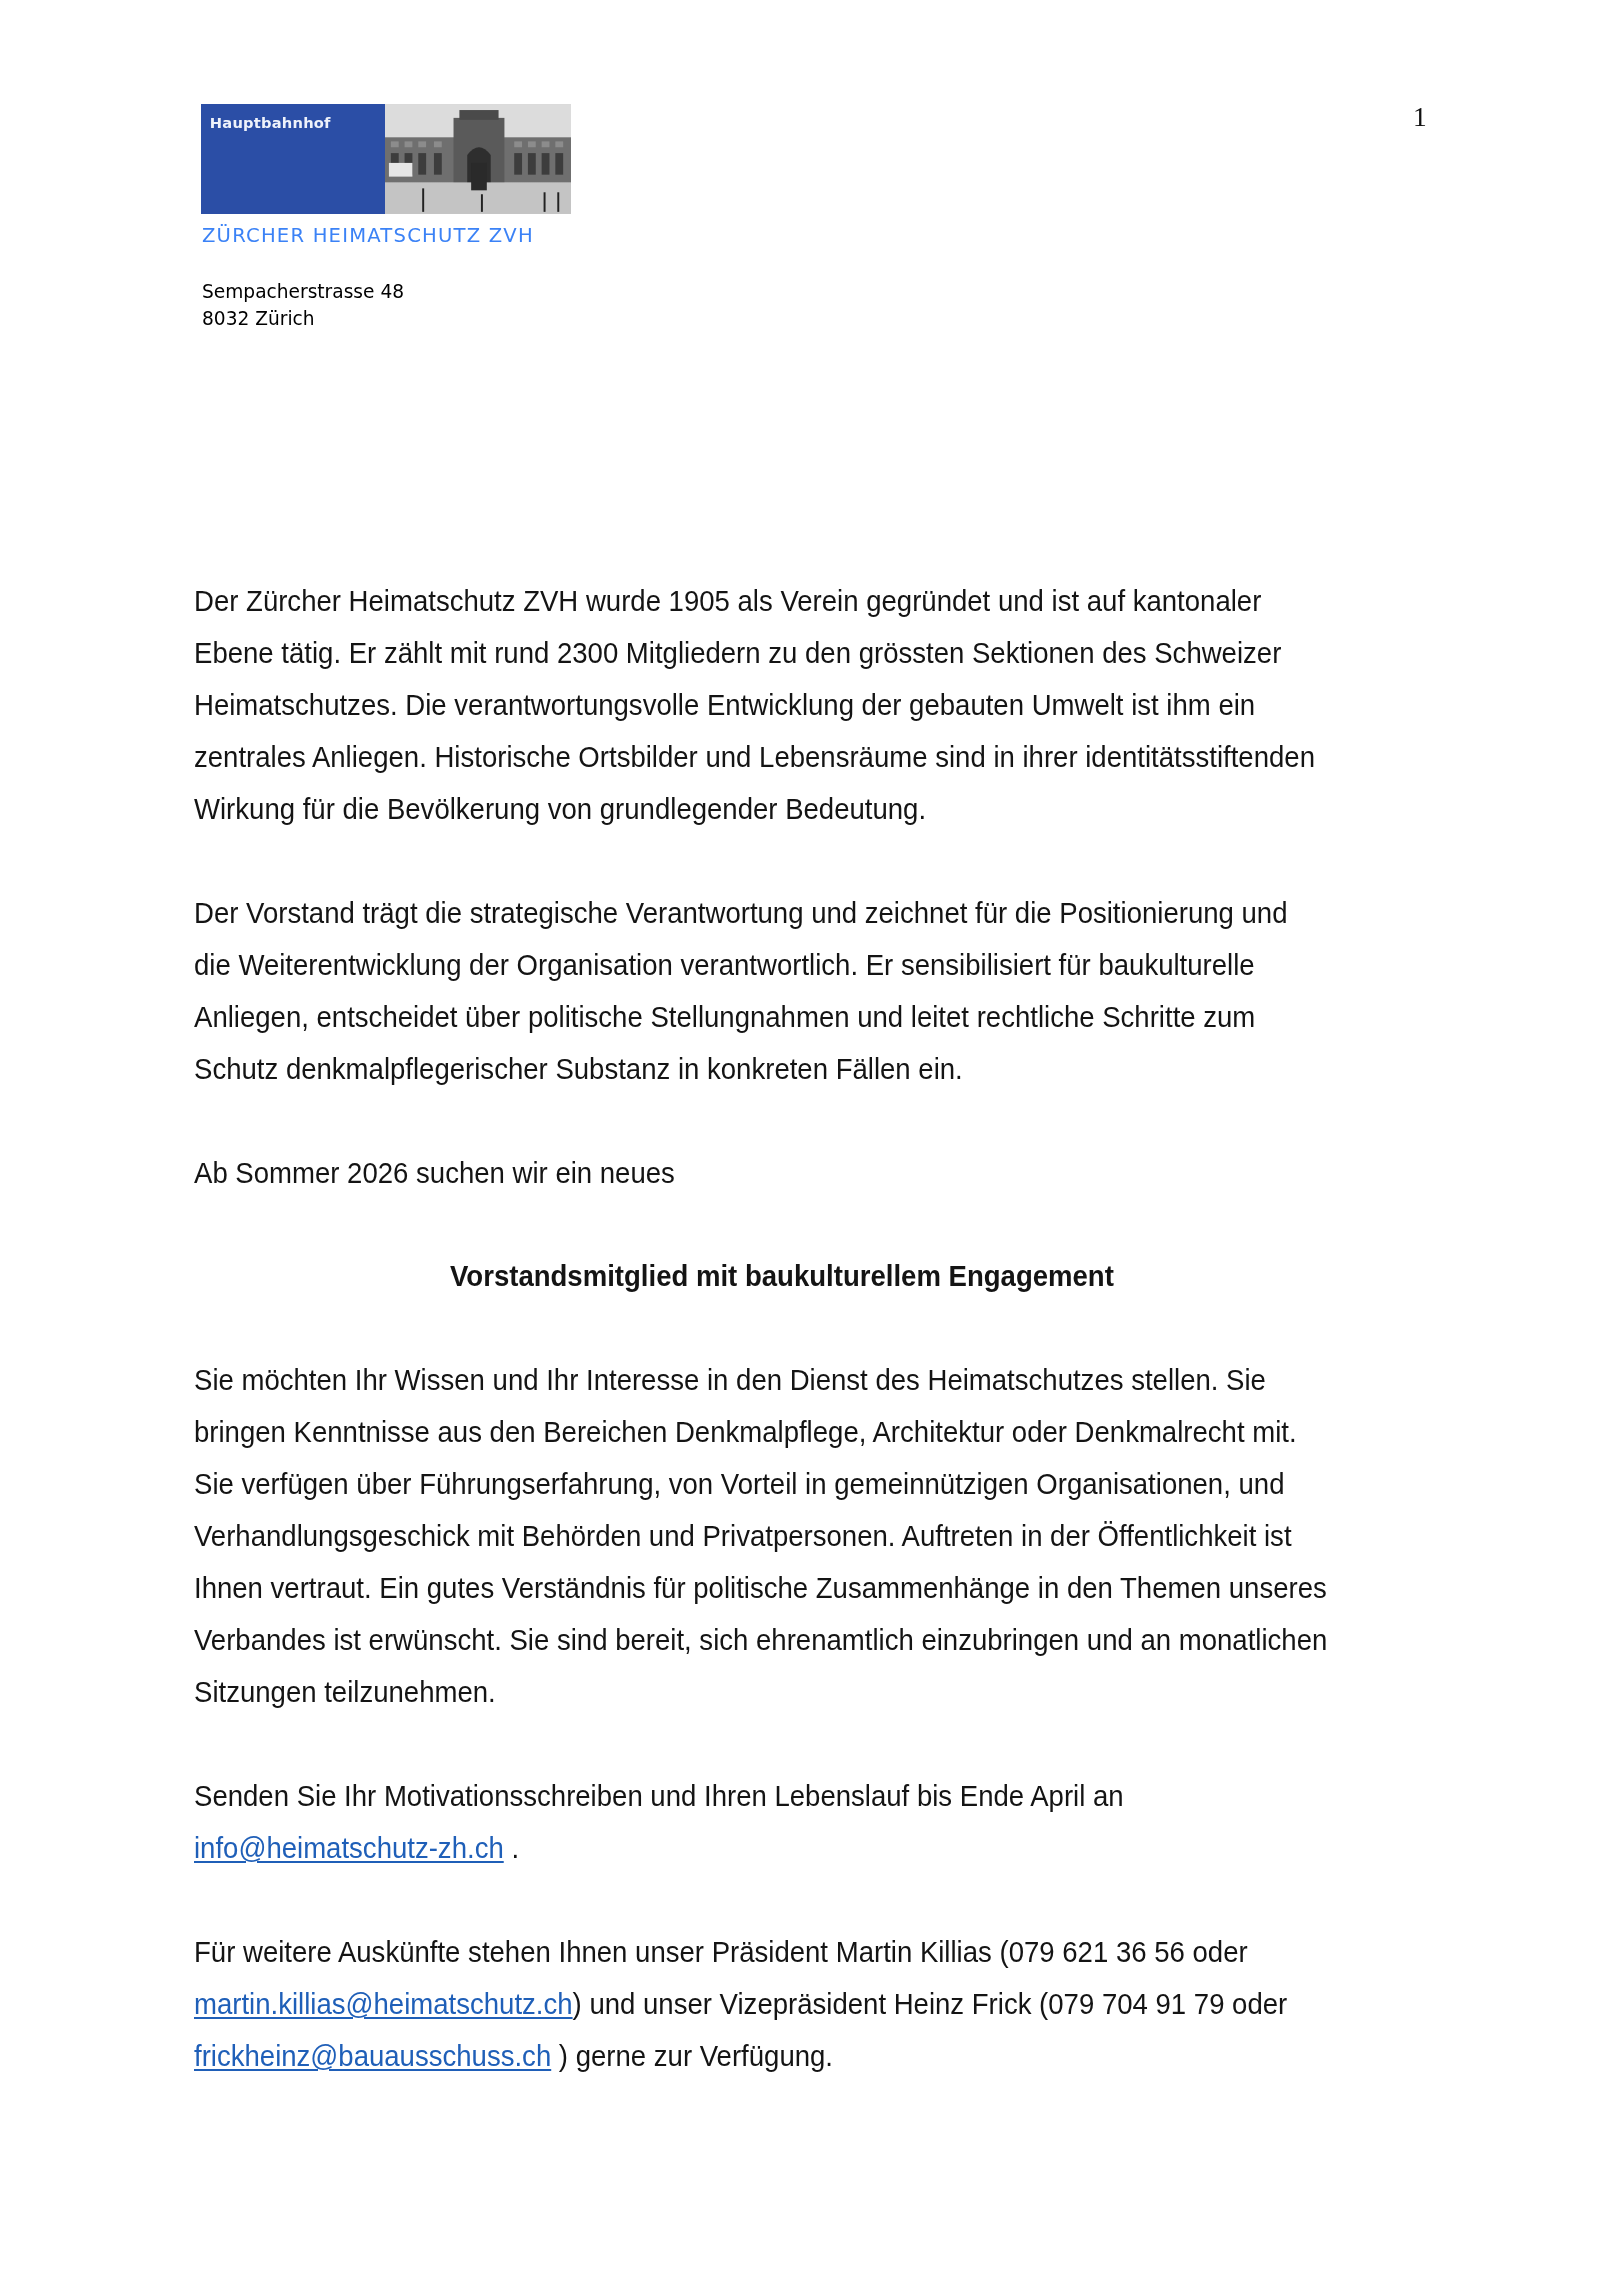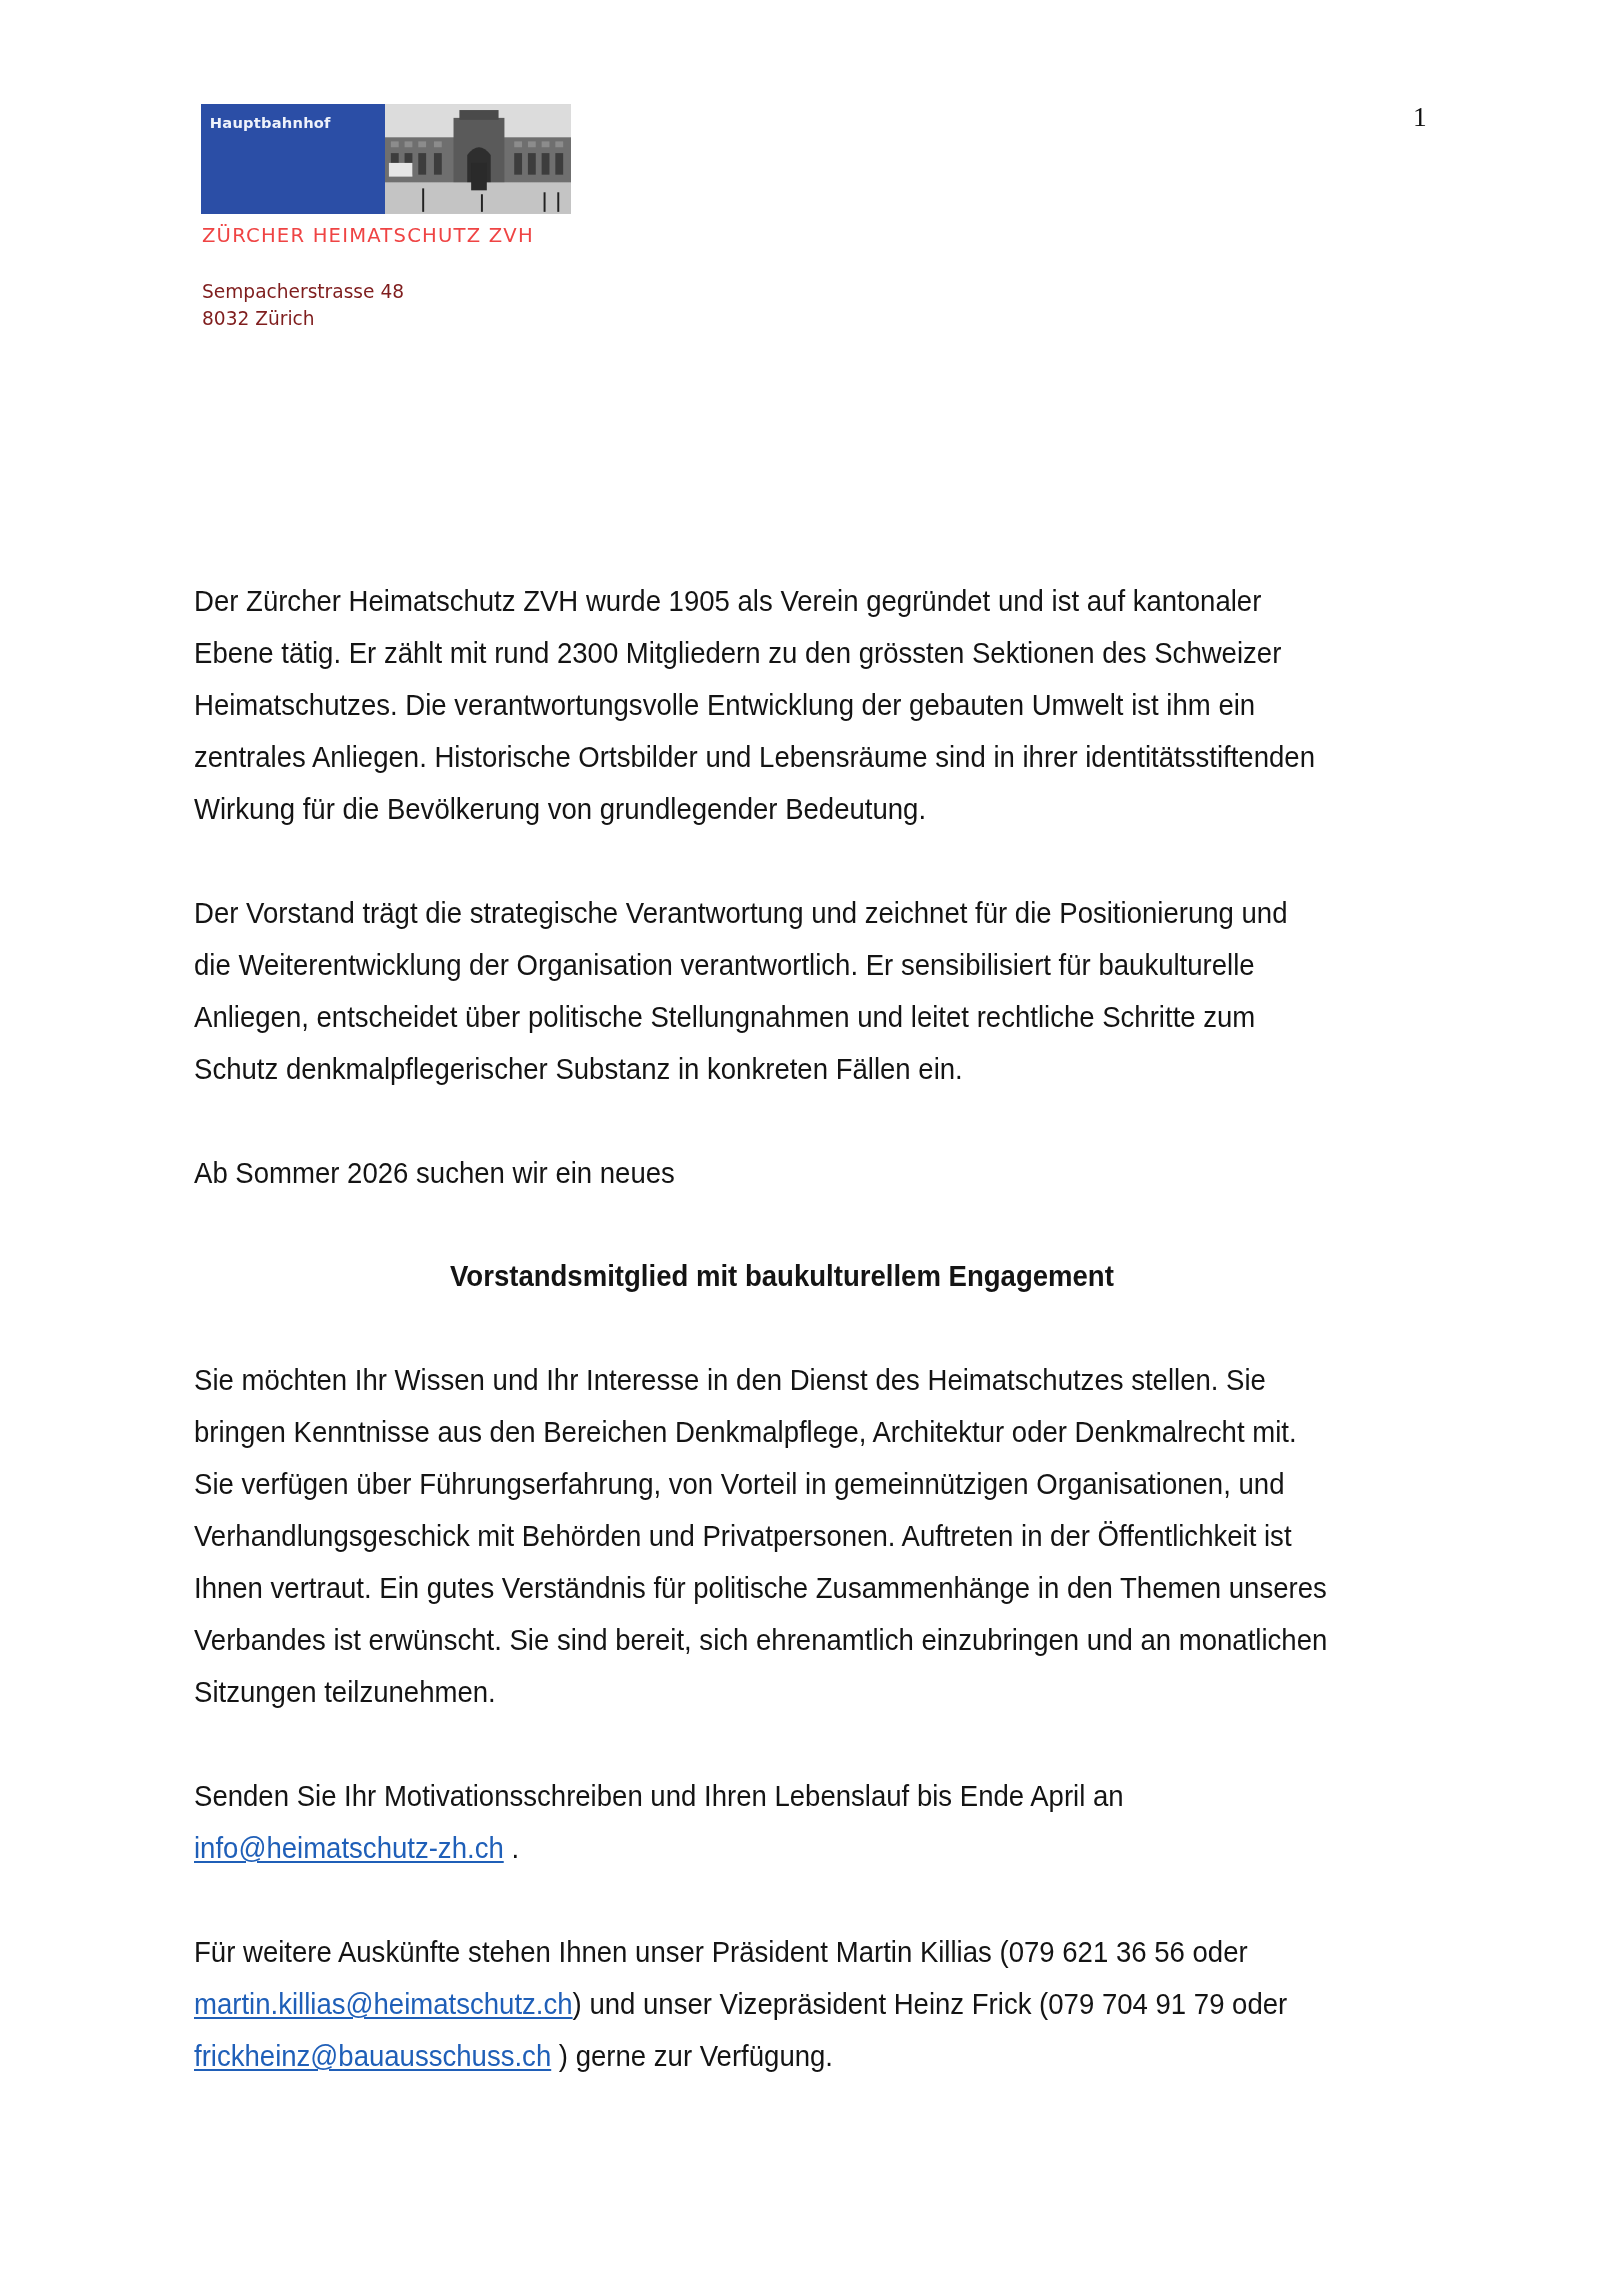--- a/index.html
+++ b/index.html
@@ -6,23 +6,23 @@
   body { width:1620px; height:2293px; position:relative; overflow:hidden; font-family:"Liberation Sans", sans-serif; color:#111; }
   .page { position:absolute; inset:0; background:#fff; }
 
   
   .logo { position:absolute; left:201px; top:104px; width:370px; height:110px; display:flex; }
   .logo-blue { width:184px; height:110px; background:#2b4ea6; position:relative; }
   .logo-blue-text { position:absolute; left:8.8px; top:9.8px; color:#eef2fb; font-family:"DejaVu Sans", sans-serif; font-weight:bold; font-size:14.7px; letter-spacing:0.2px; }
   .logo-photo { width:186px; height:110px; position:relative; overflow:hidden;
     background:linear-gradient(180deg,#d8d8d8 0%,#cfcfcf 28%,#9a9a9a 30%,#8a8a8a 70%,#bdbdbd 72%,#c9c9c9 100%); }
   .logo-photo svg { position:absolute; left:0; top:0; }
-  .org-name { position:absolute; left:202px; top:224px; font-family:"DejaVu Sans", sans-serif; font-size:19.6px; letter-spacing:1.2px; color:#ef4444; }
+  .org-name { position:absolute; left:202px; top:224px; font-family:"DejaVu Sans", sans-serif; font-size:19.6px; letter-spacing:1.2px; color:#3b82f6; }
 
-  .address { position:absolute; left:202px; font-family:"DejaVu Sans", sans-serif; font-size:18.6px; color:#7f1d1d; line-height:27.4px; }
+  .address { position:absolute; left:202px; font-family:"DejaVu Sans", sans-serif; font-size:18.6px; color:#000000; line-height:27.4px; }
   .addr1 { top:278px; }
   .addr2 { top:361px; }
 
   .page-number { position:absolute; left:1413px; top:102px; font-family:"Liberation Serif", serif; font-size:27.4px; color:#111; }
 
   
   .line { position:absolute; left:194px; font-size:29px; line-height:35px; white-space:nowrap; transform-origin:left top; transform:scaleX(0.95); color:#141414; }
   .heading { font-weight:bold; left:450px; }
   a.link { color:#1f5fb8; text-decoration:underline; text-decoration-thickness:2px; text-underline-offset:2.9px; }
 </style>

